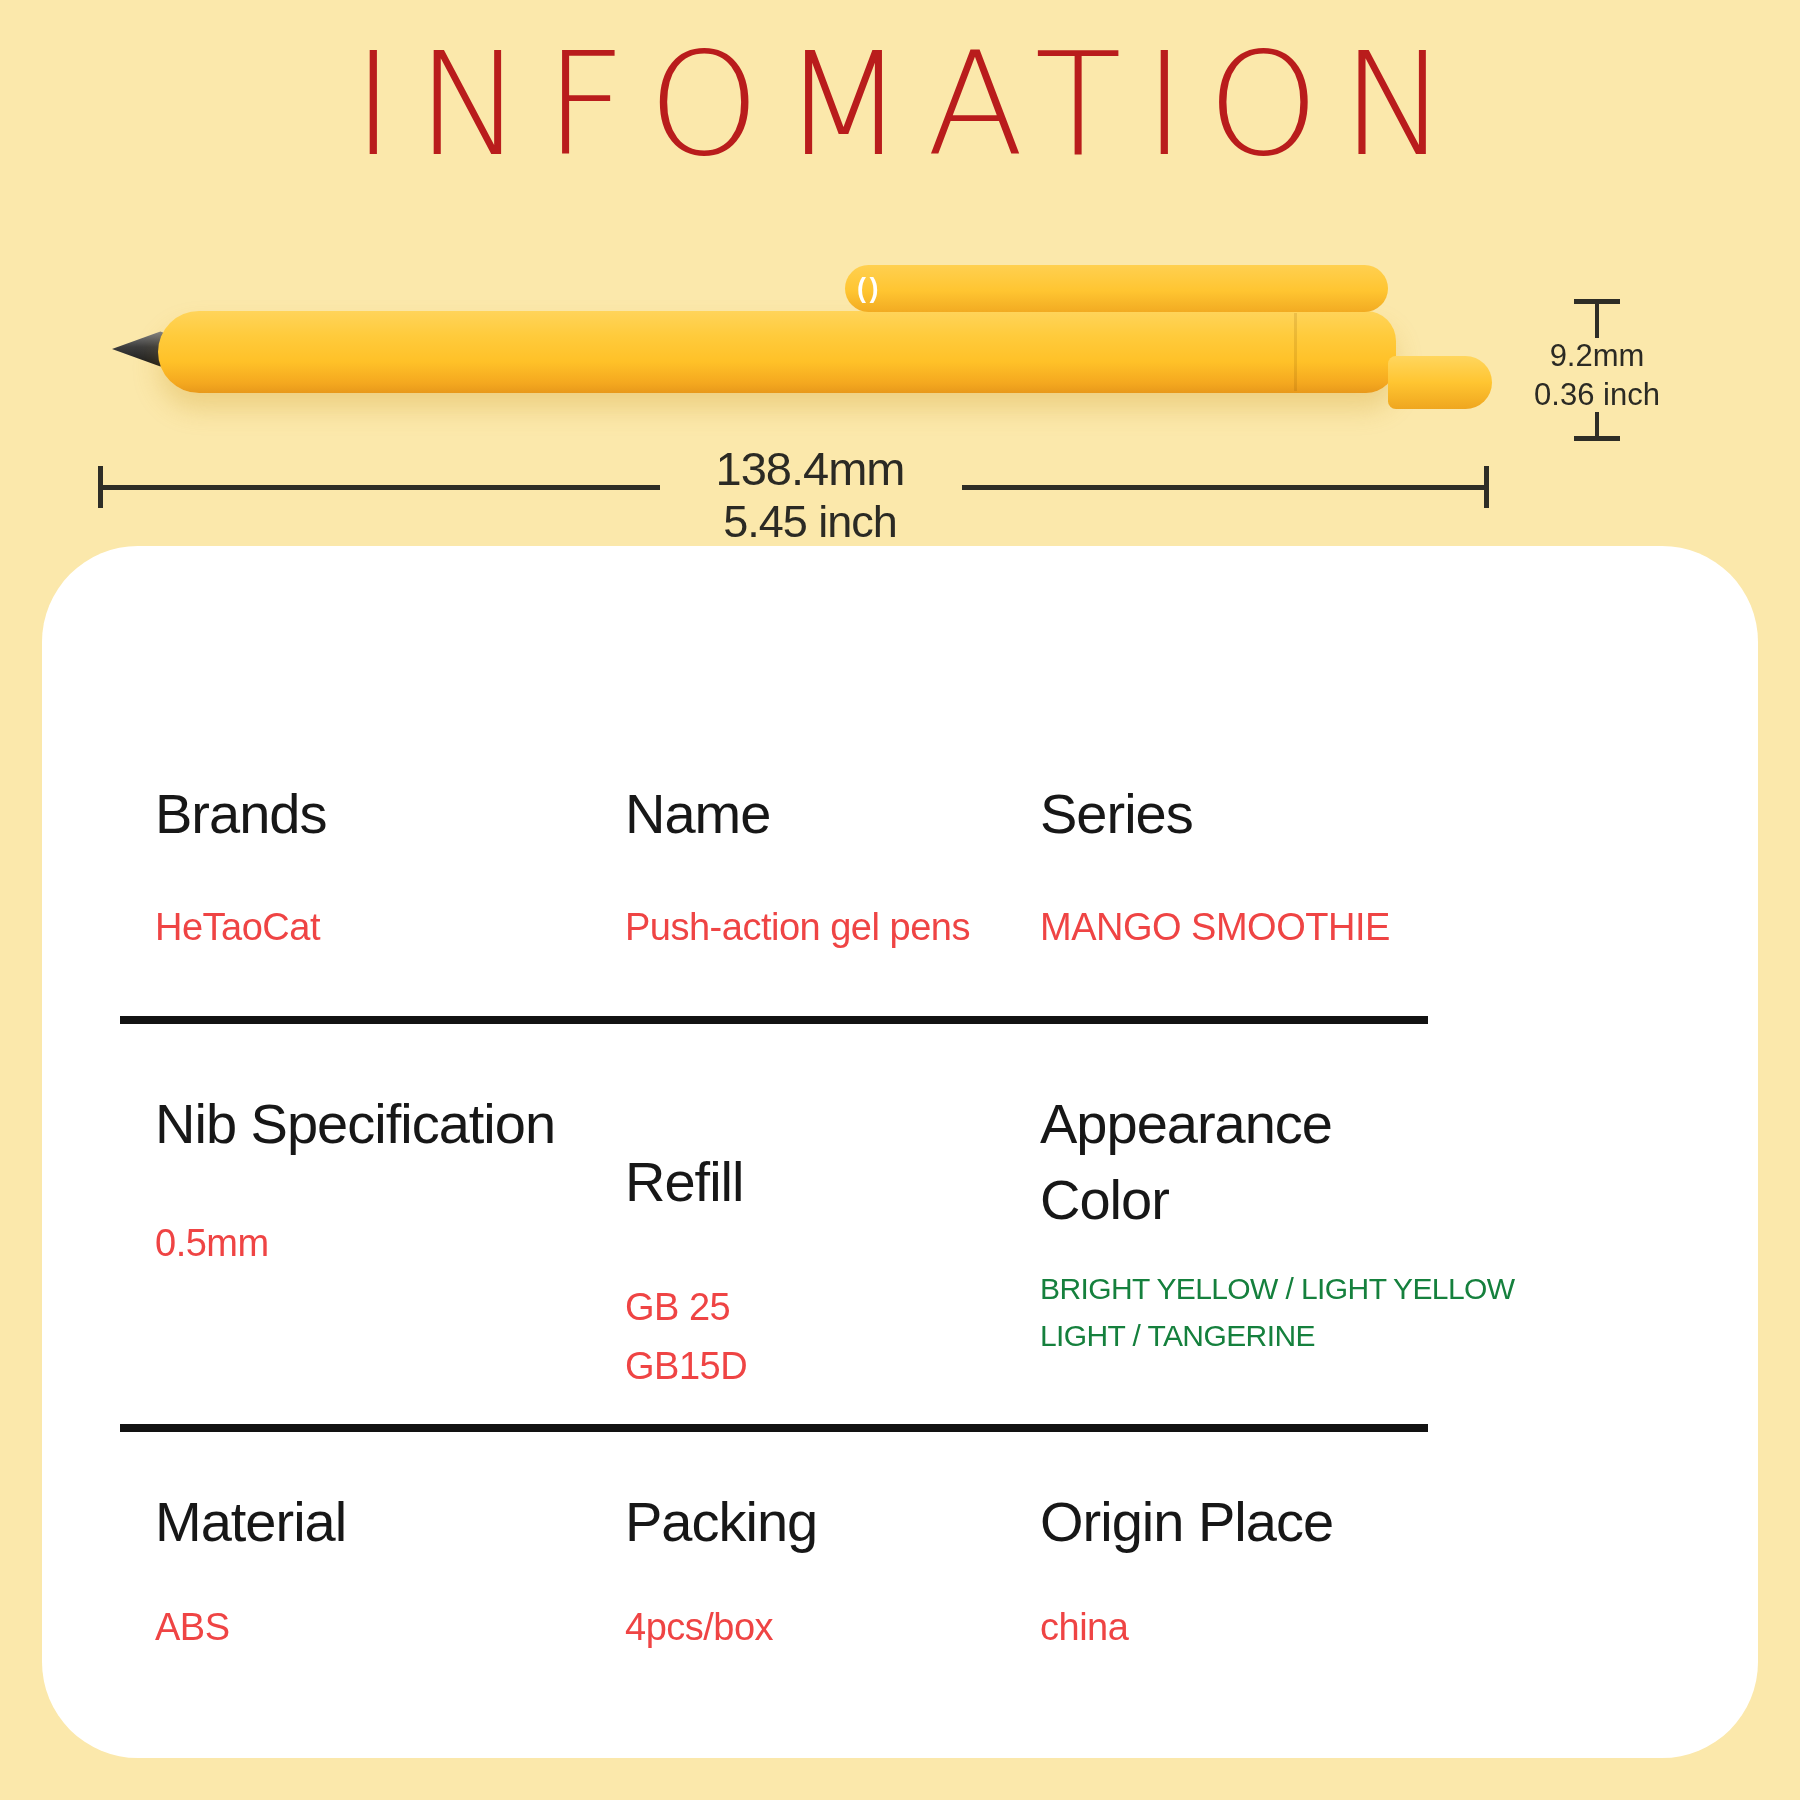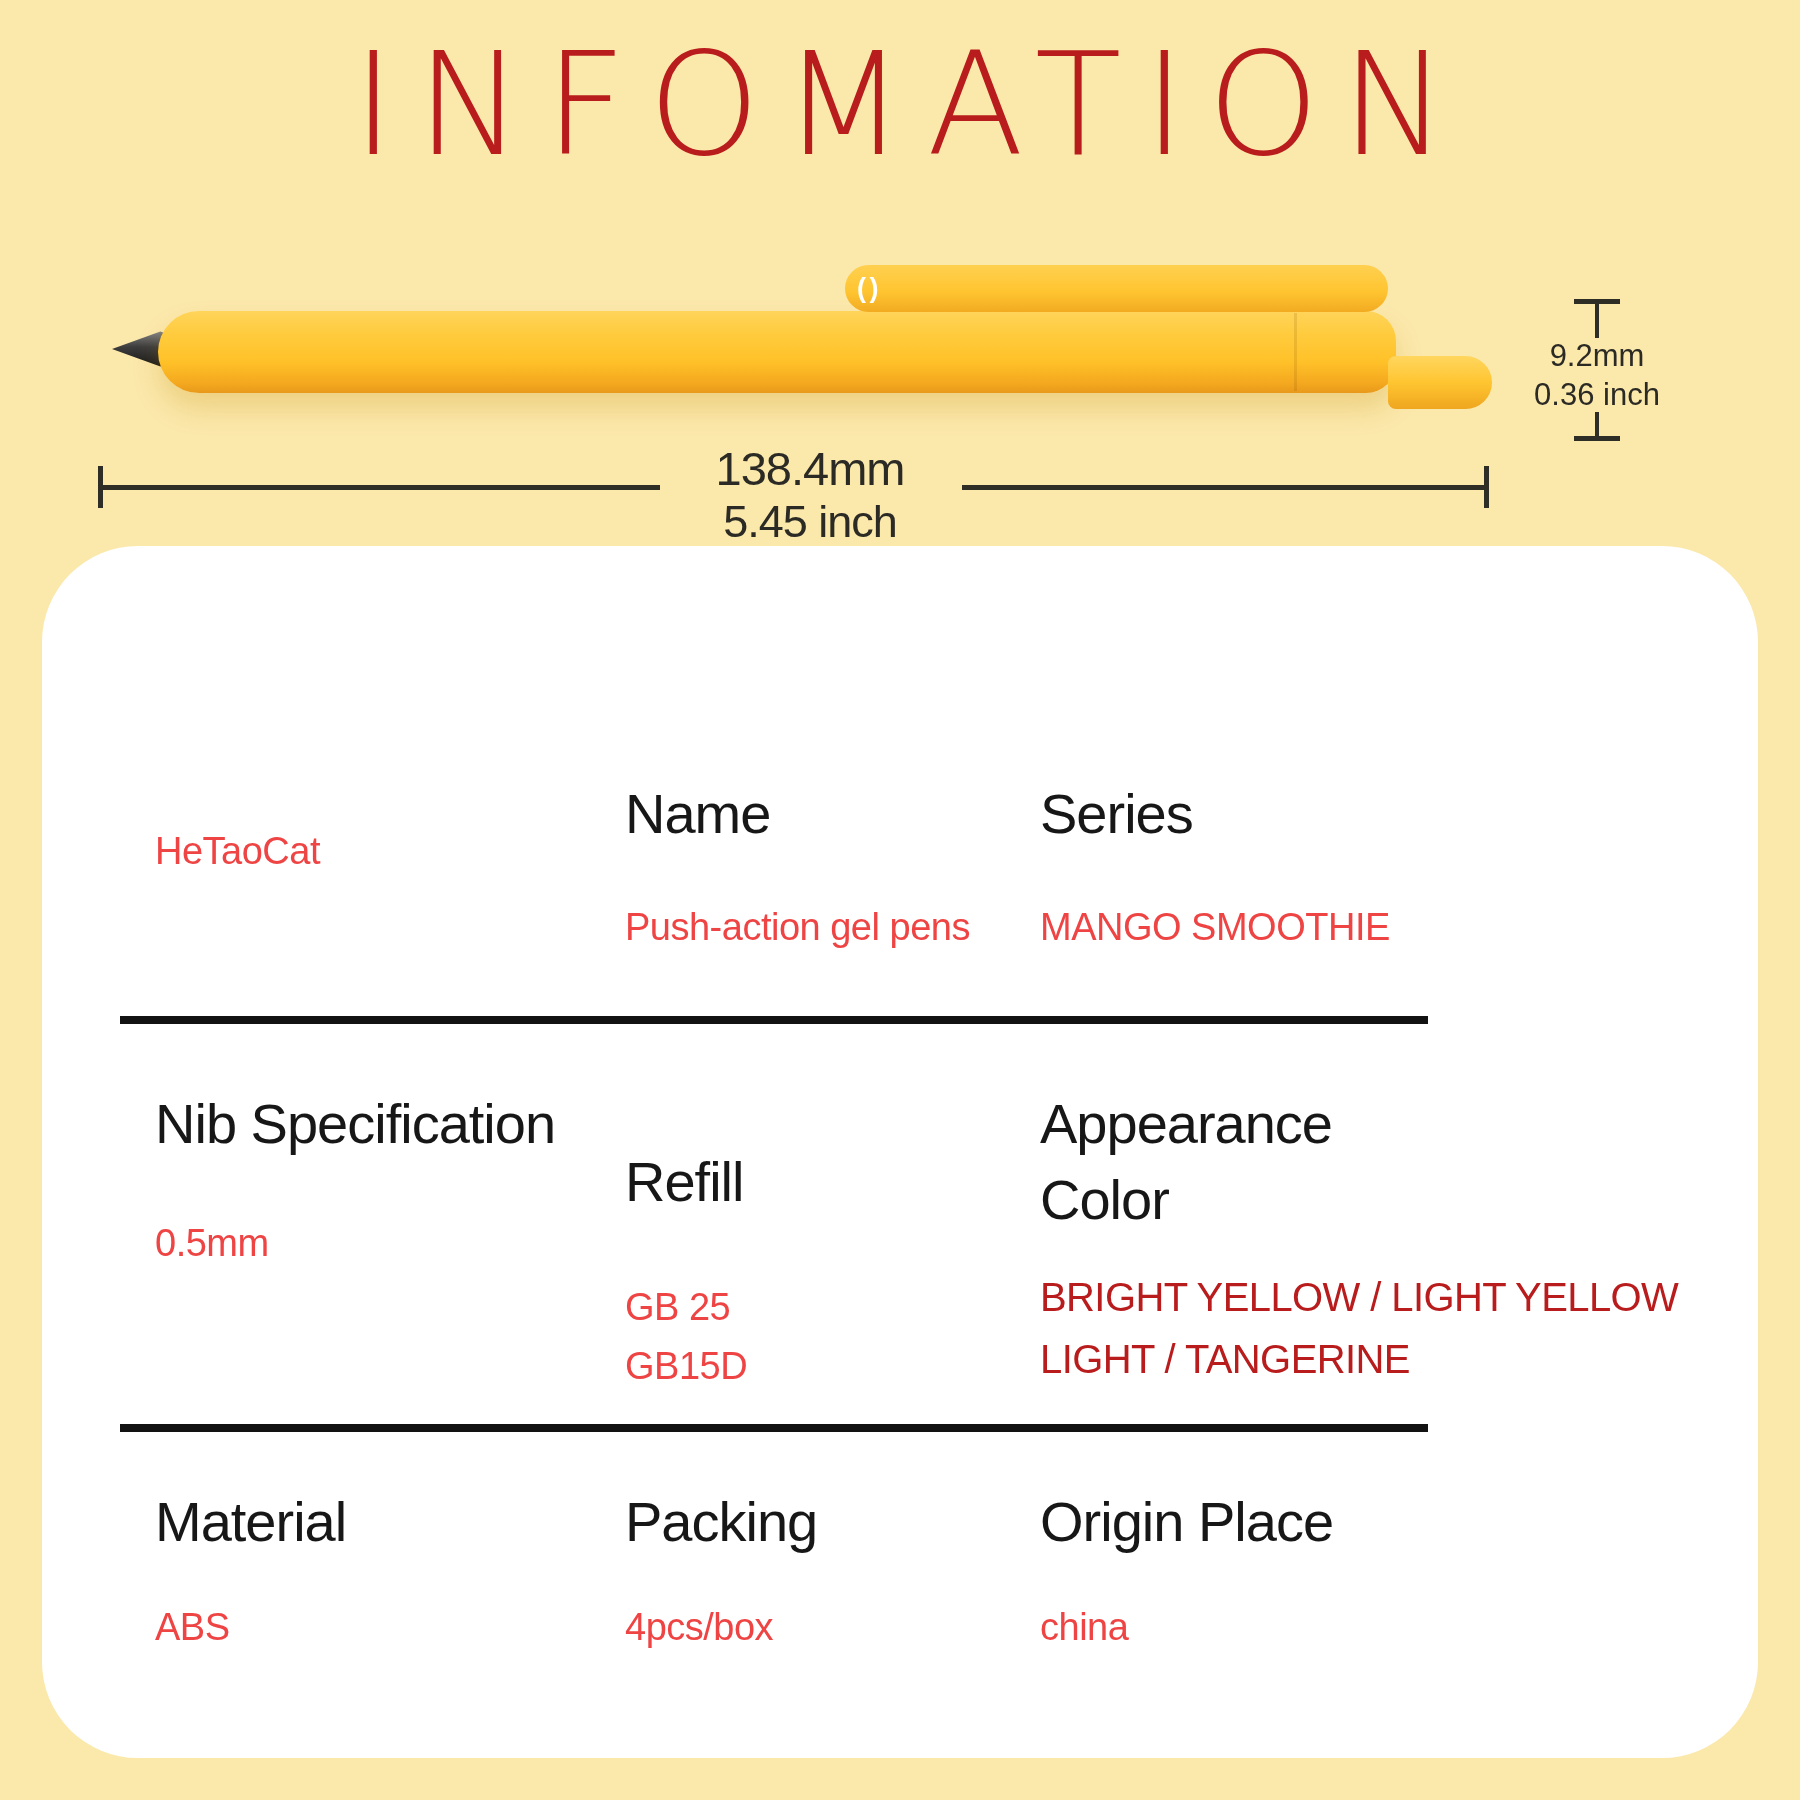--- a/index.html
+++ b/index.html
@@ -93,21 +93,21 @@
     white-space:nowrap;letter-spacing:-0.5px;
   }
   .row-1 .spec-values{margin-top:46px;}
   .row-3 .spec-values{margin-top:38px;}
 
   .row-2 .cell-nib .spec-values{margin-top:52px;}
   .row-2 .cell-refill{padding-top:58px;}
   .row-2 .cell-refill .spec-values{margin-top:58px;}
   .row-2 .cell-appearance .spec-values{margin-top:28px;}
   .cell-appearance .spec-value{
-    font-size:40px;line-height:1.55;color:#b91c1c;letter-spacing:-0.6px;
+    font-size:30px;line-height:1.55;color:#15803d;letter-spacing:-0.6px;
   }
 </style>
 </head>
 <body>
 
 <div id="stage">
 
   <div class="page-title">INFOMATION</div>
 
   <div>
@@ -137,20 +137,21 @@
     <div class="dim" style="left:1595px;top:412px;width:4px;height:24px;"></div>
     <div class="dim" style="left:1574px;top:436px;width:46px;height:5px;"></div>
   </div>
 
   <div class="spec-card">
     <div class="divider divider-1"></div>
     <div class="divider divider-2"></div>
 
     <div class="spec-row row-1">
       <div class="spec-cell">
+        <div class="spec-label">Brands</div>
         <div class="spec-values">
             <div class="spec-value">HeTaoCat</div>
           </div>
       </div>
       <div class="spec-cell">
         <div class="spec-label">Name</div>
         <div class="spec-values">
             <div class="spec-value">Push-action gel pens</div>
           </div>
       </div>

